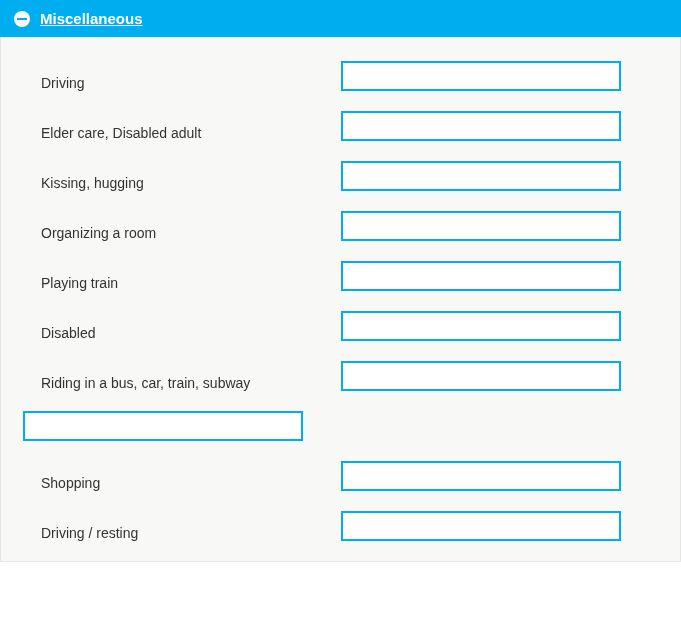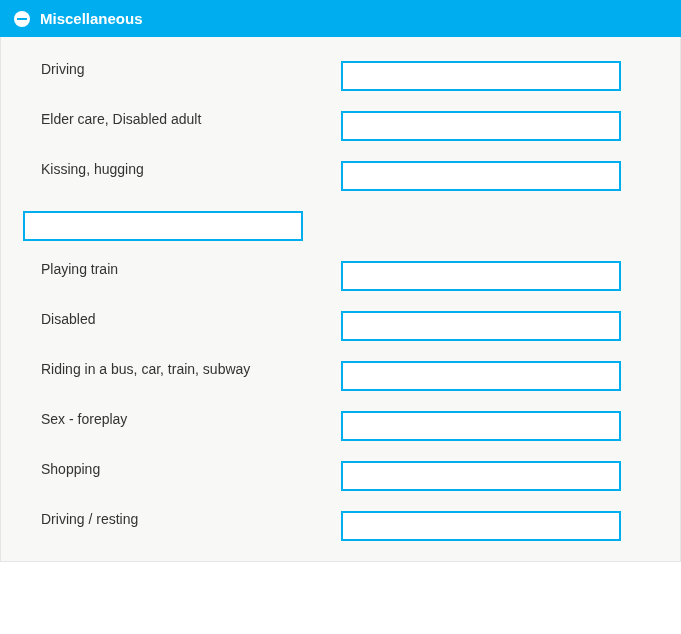--- a/index.html
+++ b/index.html
@@ -13,20 +13,21 @@
     }
     .panel-header {
       background: #00aeef;
       color: #ffffff;
       padding: 10px 14px;
       display: flex;
       align-items: center;
       gap: 10px;
       font-weight: 600;
       font-size: 15px;
+      text-decoration: underline;
     }
     .collapse-icon {
       width: 16px;
       height: 16px;
       border-radius: 50%;
       background: #ffffff;
       position: relative;
       flex-shrink: 0;
     }
     .collapse-icon::after {
@@ -40,21 +41,21 @@
       transform: translateY(-50%);
     }
     .panel-body {
       background: #f8f8f6;
       border: 1px solid #e5e5e5;
       border-top: none;
       padding: 14px 22px 10px 22px;
     }
     .form-row {
       display: flex;
-      align-items: flex-start;
+      align-items: flex-end;
       padding: 10px 0;
     }
     .form-label {
       flex: 0 0 318px;
       font-size: 14px;
       color: #333333;
       padding-left: 18px;
     }
     .form-input {
       width: 280px;
@@ -81,36 +82,36 @@
     </div>
     <div class="form-row">
       <div class="form-label">Elder care, Disabled adult</div>
       <input class="form-input" type="text" value="" style="">
     </div>
     <div class="form-row">
       <div class="form-label">Kissing, hugging</div>
       <input class="form-input" type="text" value="" style="">
     </div>
     <div class="form-row">
+      <div class="form-label">Organizing a room</div>
       <input class="form-input" type="text" value="" style="">
     </div>
     <div class="form-row">
       <div class="form-label">Playing train</div>
       <input class="form-input" type="text" value="" style="">
     </div>
     <div class="form-row">
       <div class="form-label">Disabled</div>
       <input class="form-input" type="text" value="" style="">
     </div>
     <div class="form-row">
       <div class="form-label">Riding in a bus, car, train, subway</div>
       <input class="form-input" type="text" value="" style="">
     </div>
     <div class="form-row">
-      <div class="form-label">Sex - foreplay</div>
       <input class="form-input" type="text" value="" style="">
     </div>
     <div class="form-row">
       <div class="form-label">Shopping</div>
       <input class="form-input" type="text" value="" style="">
     </div>
     <div class="form-row">
       <div class="form-label">Driving / resting</div>
       <input class="form-input" type="text" value="" style="">
     </div>

